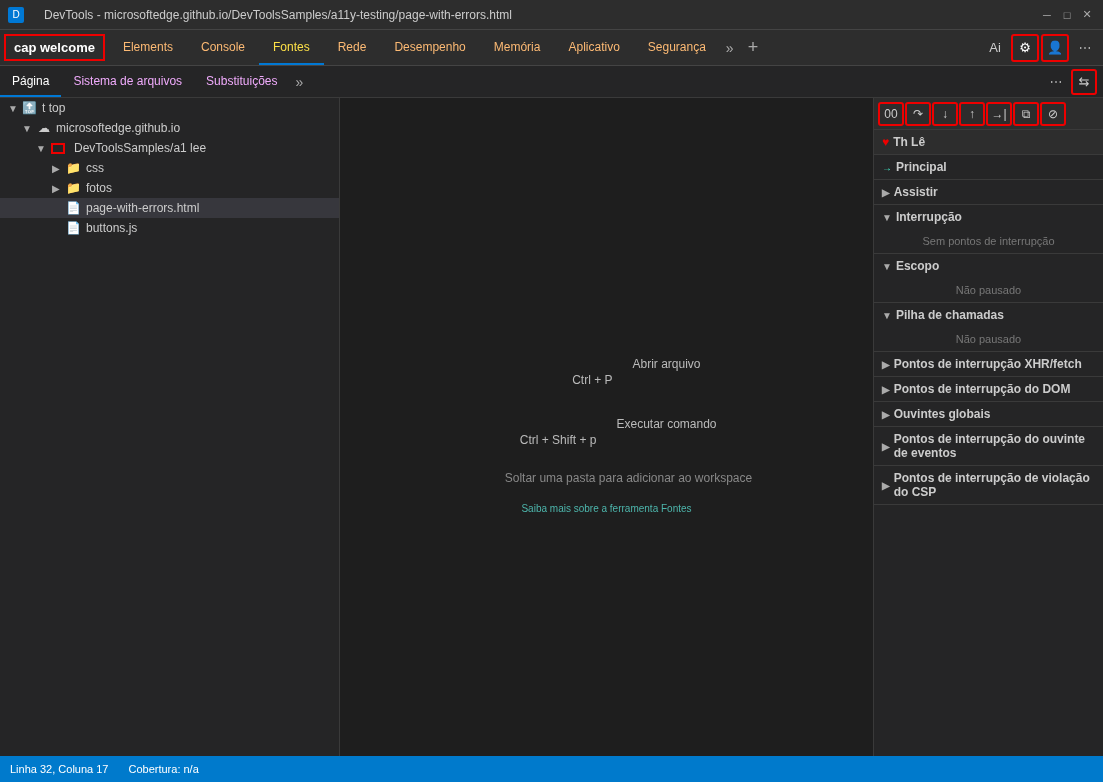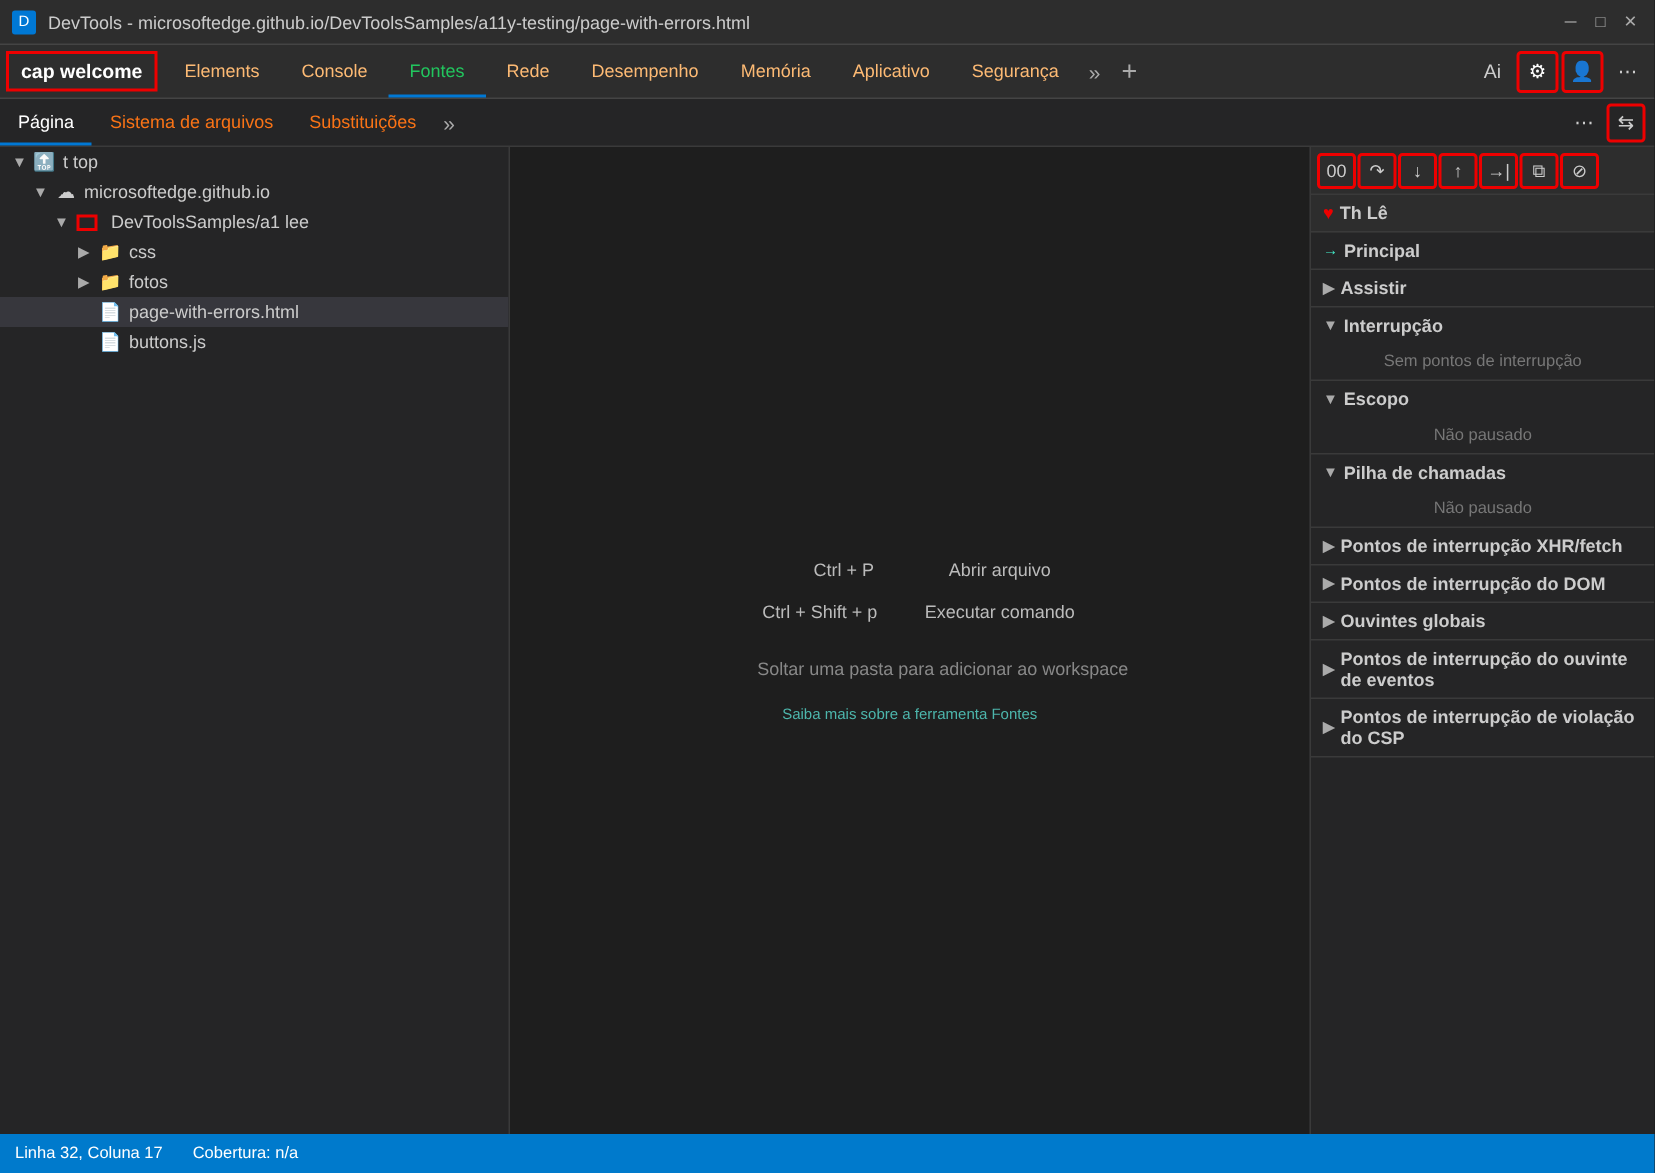--- a/index.html
+++ b/index.html
@@ -32,20 +32,21 @@
       align-items: center;
       justify-content: center;
       font-size: 10px;
       color: white;
       flex-shrink: 0;
     }
     #title-bar .title-text {
       color: #ccc;
       font-size: 12px;
       flex: 1;
+      margin-left: 12px;
     }
     #title-bar .window-controls {
       display: flex;
       gap: 4px;
     }
     #title-bar .window-controls span {
       width: 16px;
       height: 16px;
       display: flex;
       align-items: center;
@@ -82,21 +83,21 @@
       padding: 0 14px;
       display: flex;
       align-items: center;
       color: #fdba74;
       font-size: 12px;
       cursor: pointer;
       border-bottom: 2px solid transparent;
       white-space: nowrap;
     }
     .tab.active {
-      color: #22c55e;
+      color: #fde047;
       border-bottom: 2px solid #0078d4;
       text-align: right;
     }
     .tab-more {
       padding: 0 6px;
       display: flex;
       align-items: center;
       color: #aaa;
       cursor: pointer;
       font-size: 14px;
@@ -138,21 +139,21 @@
       background: #252526;
       height: 32px;
       display: flex;
       align-items: stretch;
       border-bottom: 1px solid #3a3a3a;
     }
     .sub-tab {
       padding: 0 12px;
       display: flex;
       align-items: center;
-      color: #f97316;
+      color: #f0abfc;
       font-size: 12px;
       cursor: pointer;
       border-bottom: 2px solid transparent;
     }
     .sub-tab.active {
       color: #fff;
       border-bottom: 2px solid #0078d4;
     }
     .sub-tab-more {
       padding: 0 6px;
@@ -242,21 +243,22 @@
     #center-panel .shortcut-row {
       display: flex;
       gap: 20px;
       margin-bottom: 14px;
       align-items: center;
     }
     #center-panel .shortcut-key {
       color: #bbb;
       font-size: 12px;
       min-width: 100px;
-      text-align: center;
+      text-align: right;
+      margin-top: 32px;
     }
     #center-panel .shortcut-desc {
       color: #bbb;
       font-size: 12px;
     }
     #center-panel .learn-more {
       color: #888;
       font-size: 10px;
       margin-top: 4px;
     }

